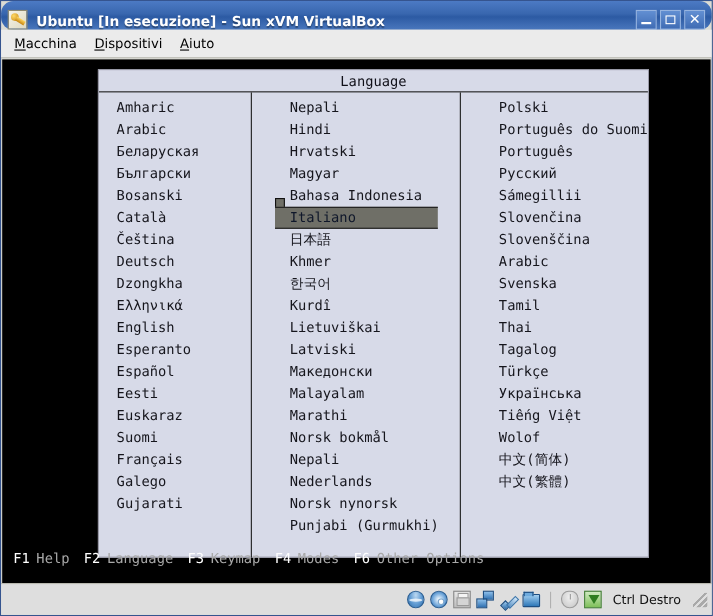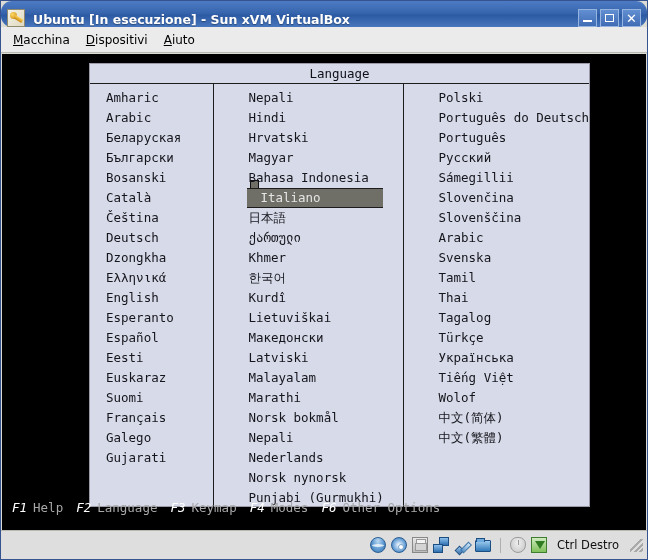--- a/index.html
+++ b/index.html
@@ -160,26 +160,26 @@
     line-height: 20px;
     padding-left: 16px;
     font-size: 12.5px;
     color: #15151c;
     font-family: "DejaVu Sans Mono", monospace;
     white-space: nowrap;
     overflow: hidden;
   }
   .lang-item.selected {
     background: #6f6f67;
-    color: #e5e5e5;
+    color: #0f172a;
     border-top: 1px solid #1c1c1c;
     border-bottom: 1px solid #1c1c1c;
     height: 20px;
     line-height: 18px;
-    margin-left: 15px;
+    margin-left: 3px;
     margin-right: 1px;
     padding-left: 13px;
   }
   #scrollbar-thumb {
     position: absolute;
     left: 160px;
     top: 96px;
     width: 9px; height: 22px;
     background: #6f6f67;
     border: 1px solid #111;
@@ -194,21 +194,21 @@
     display: flex;
     align-items: center;
     padding-left: 10px;
     gap: 13px;
     font-family: "DejaVu Sans Mono", monospace;
   }
   .fkey {
     font-size: 12.5px;
     white-space: nowrap;
   }
-  .fkey .k { color: #ffffff; font-style: italic; }
+  .fkey .k { color: #ffffff; }
   .fkey .d { color: #a8a8a8; margin-left: 6px; }
 
   
   #statusbar {
     position: absolute;
     left: 0; top: 529px;
     width: 646px; height: 29px;
     background: #dedede;
     border-top: 1px solid #b9b9b0;
     display: flex;
@@ -353,41 +353,40 @@
         <div class="col-sep"></div>
 
         <div class="lang-column">
           <div class="lang-item">Nepali</div>
           <div class="lang-item">Hindi</div>
           <div class="lang-item">Hrvatski</div>
           <div class="lang-item">Magyar</div>
           <div class="lang-item">Bahasa Indonesia</div>
           <div class="lang-item selected">Italiano</div>
           <div class="lang-item">日本語</div>
-          <div class="lang-item">ქართული</div>
           <div class="lang-item">Khmer</div>
           <div class="lang-item">한국어</div>
           <div class="lang-item">Kurdî</div>
           <div class="lang-item">Lietuviškai</div>
+          <div class="lang-item">Latviski</div>
           <div class="lang-item">Македонски</div>
-          <div class="lang-item">Latviski</div>
           <div class="lang-item">Malayalam</div>
           <div class="lang-item">Marathi</div>
           <div class="lang-item">Norsk bokmål</div>
           <div class="lang-item">Nepali</div>
           <div class="lang-item">Nederlands</div>
           <div class="lang-item">Norsk nynorsk</div>
           <div class="lang-item">Punjabi (Gurmukhi)</div>
         </div>
 
         <div class="col-sep"></div>
 
         <div class="lang-column">
           <div class="lang-item">Polski</div>
-          <div class="lang-item">Português do Deutsch</div>
+          <div class="lang-item">Português do Suomi</div>
           <div class="lang-item">Português</div>
           <div class="lang-item">Русский</div>
           <div class="lang-item">Sámegillii</div>
           <div class="lang-item">Slovenčina</div>
           <div class="lang-item">Slovenščina</div>
           <div class="lang-item">Arabic</div>
           <div class="lang-item">Svenska</div>
           <div class="lang-item">Tamil</div>
           <div class="lang-item">Thai</div>
           <div class="lang-item">Tagalog</div>

